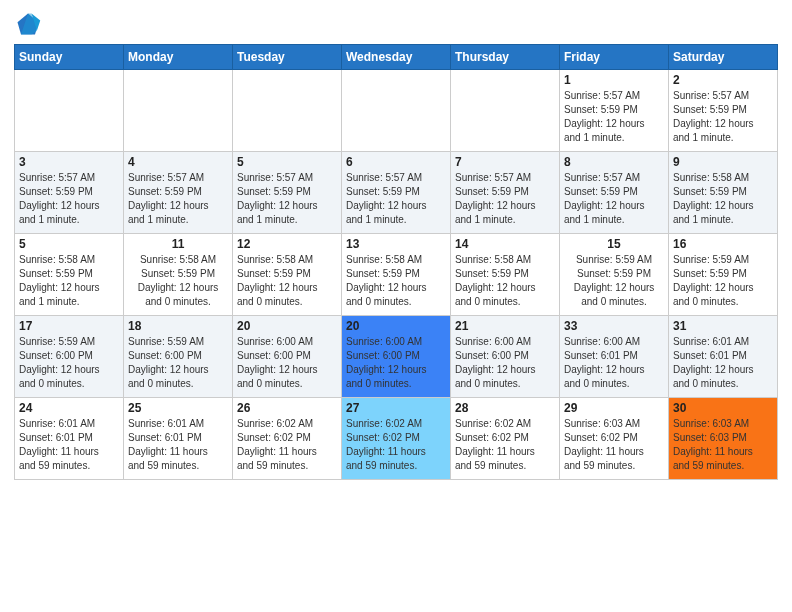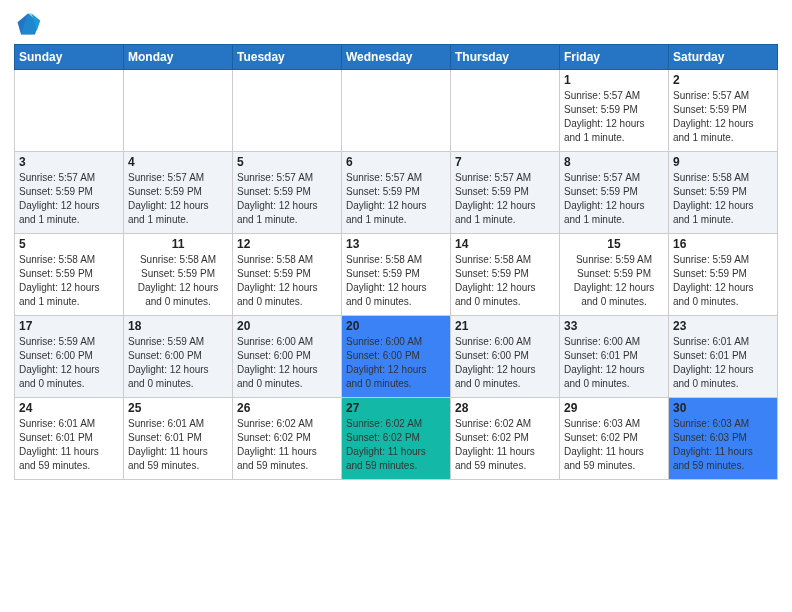--- a/index.html
+++ b/index.html
@@ -301,21 +301,21 @@
 and 0 minutes.</div>
           </td>
           <td style="background: rgb(240, 244, 248);">
             <span class="day-number">33</span>
             <div class="day-info" style="white-space: pre-line;">Sunrise: 6:00 AM
 Sunset: 6:01 PM
 Daylight: 12 hours
 and 0 minutes.</div>
           </td>
           <td style="background: rgb(240, 244, 248);">
-            <span class="day-number">23</span>
+            <span class="day-number">31</span>
             <div class="day-info" style="white-space: pre-line;">Sunrise: 6:01 AM
 Sunset: 6:01 PM
 Daylight: 12 hours
 and 0 minutes.</div>
           </td>
         </tr>
         <tr>
           <td style="background: rgb(255, 255, 255);">
             <span class="day-number">24</span>
             <div class="day-info" style="white-space: pre-line;">Sunrise: 6:01 AM
@@ -330,42 +330,42 @@
 Daylight: 11 hours
 and 59 minutes.</div>
           </td>
           <td style="background: rgb(255, 255, 255);">
             <span class="day-number">26</span>
             <div class="day-info" style="white-space: pre-line;">Sunrise: 6:02 AM
 Sunset: 6:02 PM
 Daylight: 11 hours
 and 59 minutes.</div>
           </td>
-          <td style="background: #14b8a6;">
+          <td style="background: #7dd3fc;">
             <span class="day-number">27</span>
             <div class="day-info" style="white-space: pre-line;">Sunrise: 6:02 AM
 Sunset: 6:02 PM
 Daylight: 11 hours
 and 59 minutes.</div>
           </td>
           <td style="background: rgb(255, 255, 255);">
             <span class="day-number">28</span>
             <div class="day-info" style="white-space: pre-line;">Sunrise: 6:02 AM
 Sunset: 6:02 PM
 Daylight: 11 hours
 and 59 minutes.</div>
           </td>
           <td style="background: rgb(255, 255, 255);">
             <span class="day-number">29</span>
             <div class="day-info" style="white-space: pre-line;">Sunrise: 6:03 AM
 Sunset: 6:02 PM
 Daylight: 11 hours
 and 59 minutes.</div>
           </td>
-          <td style="background: #3b82f6; margin-top: 40px;">
+          <td style="background: #f97316; margin-top: 40px;">
             <span class="day-number">30</span>
             <div class="day-info" style="white-space: pre-line;">Sunrise: 6:03 AM
 Sunset: 6:03 PM
 Daylight: 11 hours
 and 59 minutes.</div>
           </td>
         </tr>
       </tbody>
   </table>
 </div>

